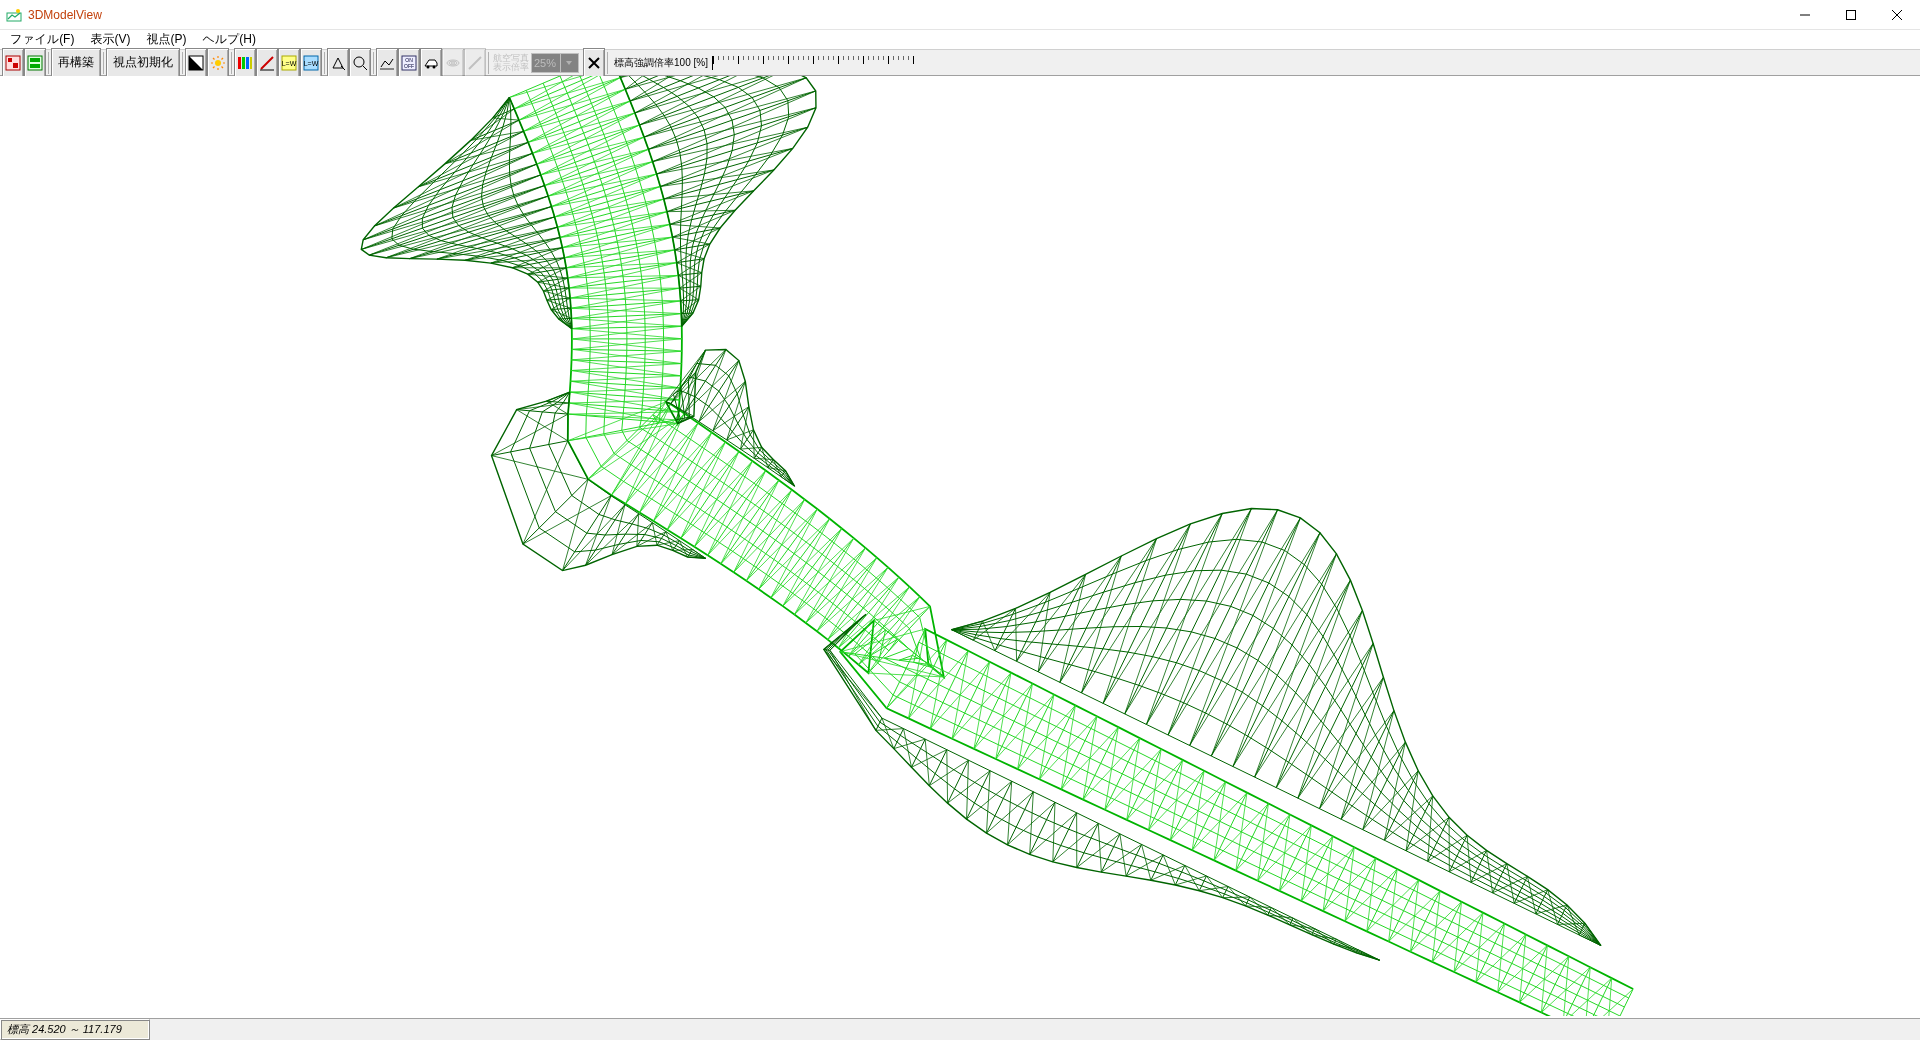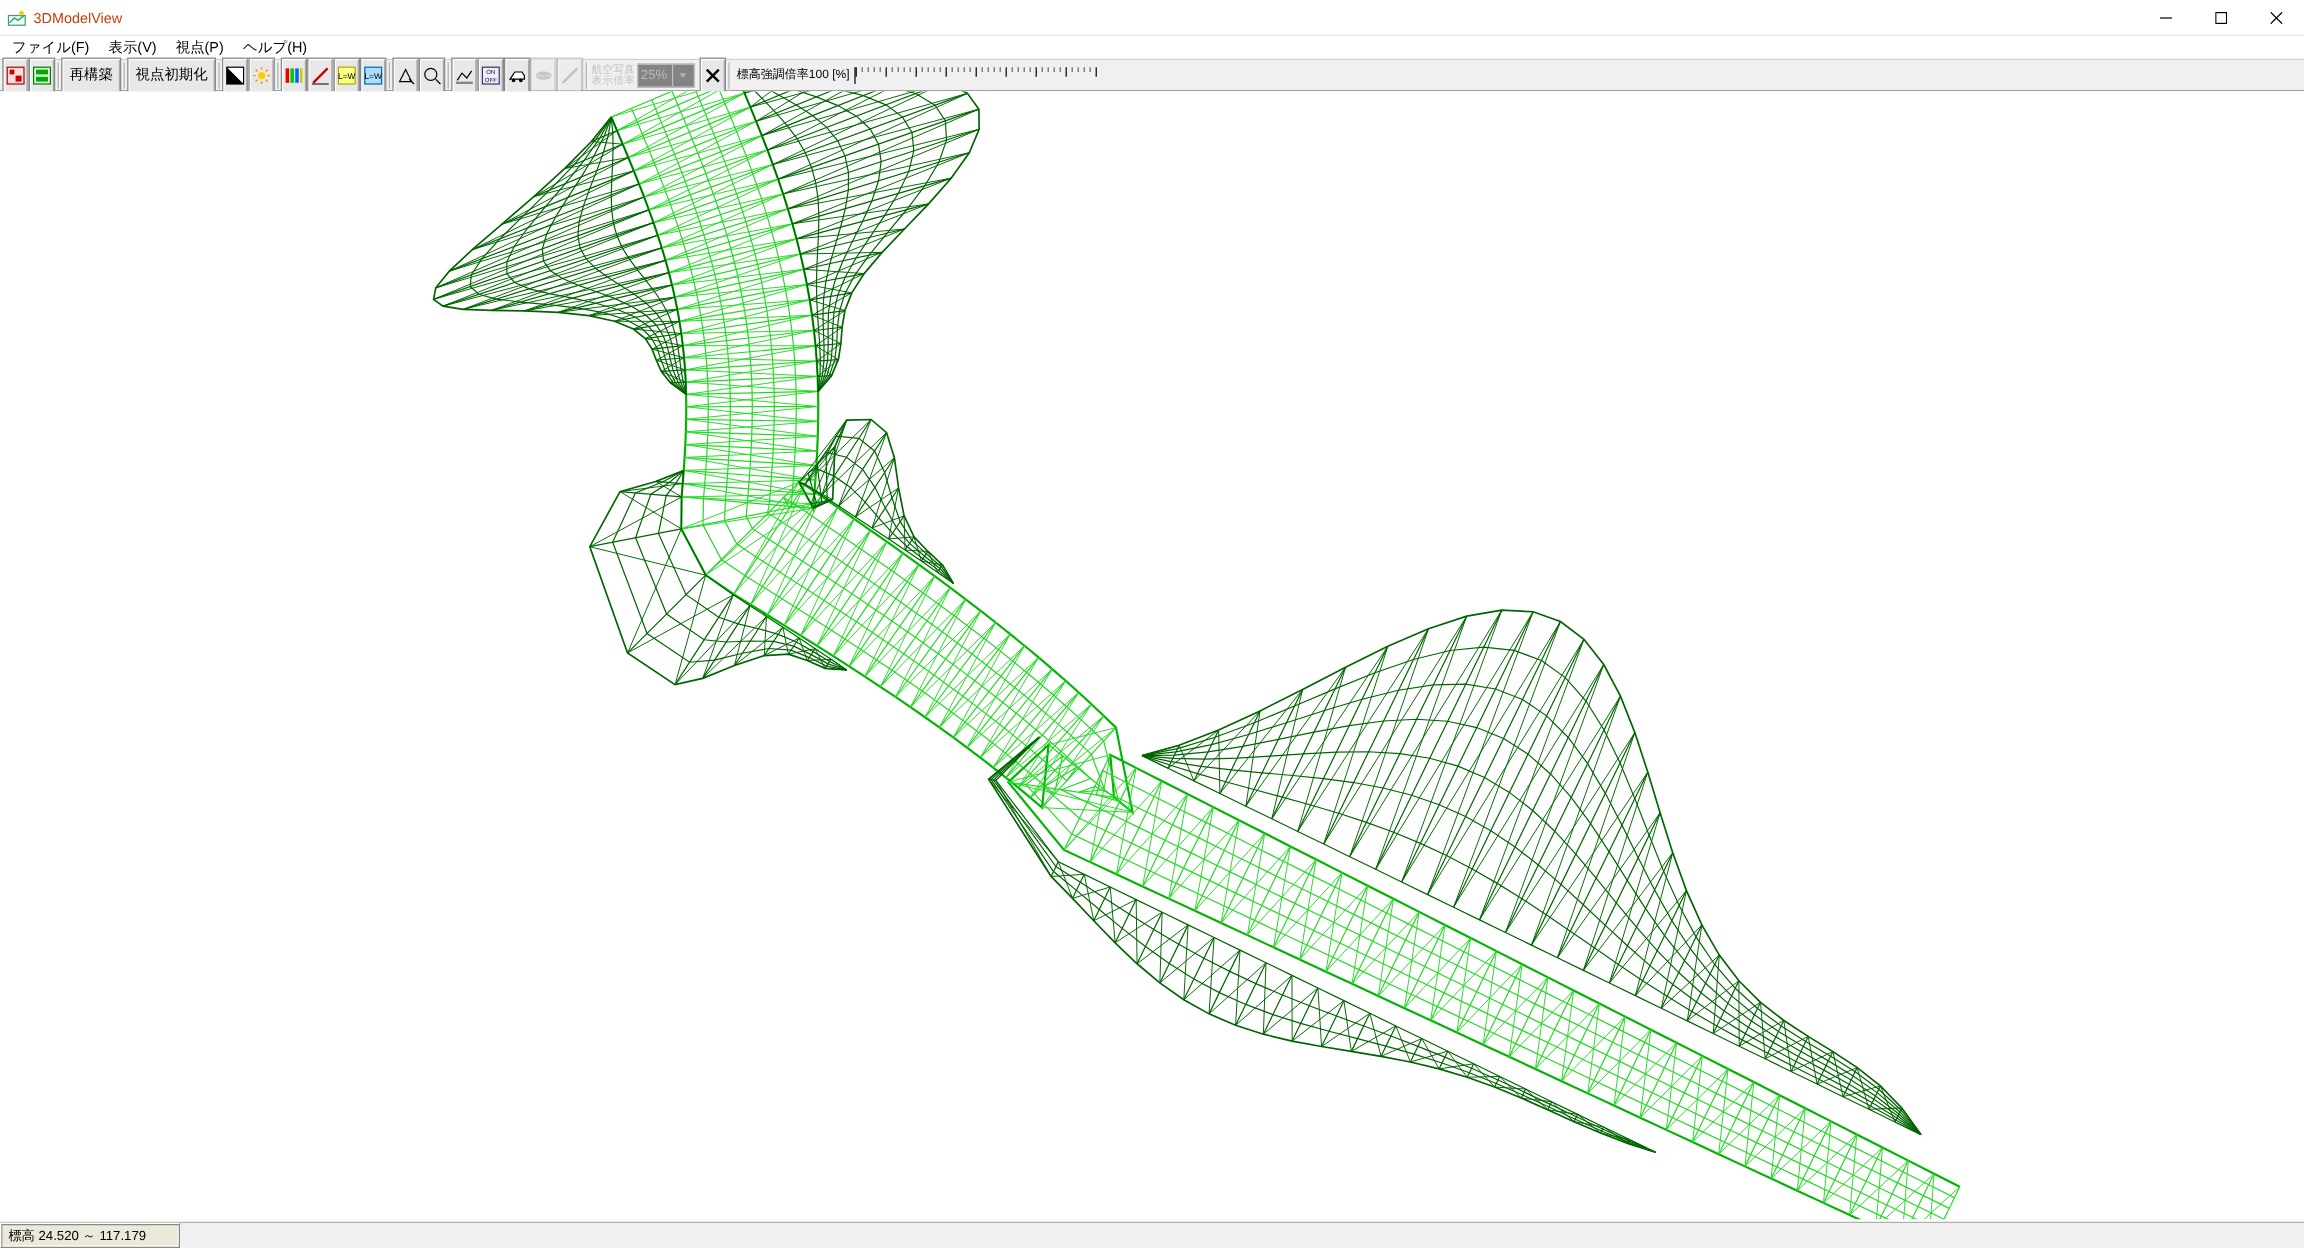--- a/index.html
+++ b/index.html
@@ -150,20 +150,21 @@
     }
     .viewport svg { position: absolute; top: 0; left: 0; }
 
     
     .status-bar {
       height: 22px;
       background: #f0f0f0;
       border-top: 1px solid #a0a0a0;
       display: flex;
       align-items: stretch;
+      font-style: italic;
     }
     .status-cell {
       border: 1px solid #fff;
       border-right-color: #888;
       border-bottom-color: #888;
       box-shadow: inset 1px 1px 0 #888, inset -1px -1px 0 #fff;
       padding: 2px 6px;
       display: flex; align-items: center;
       font-size: 11px;
       background: #ece9d8;

